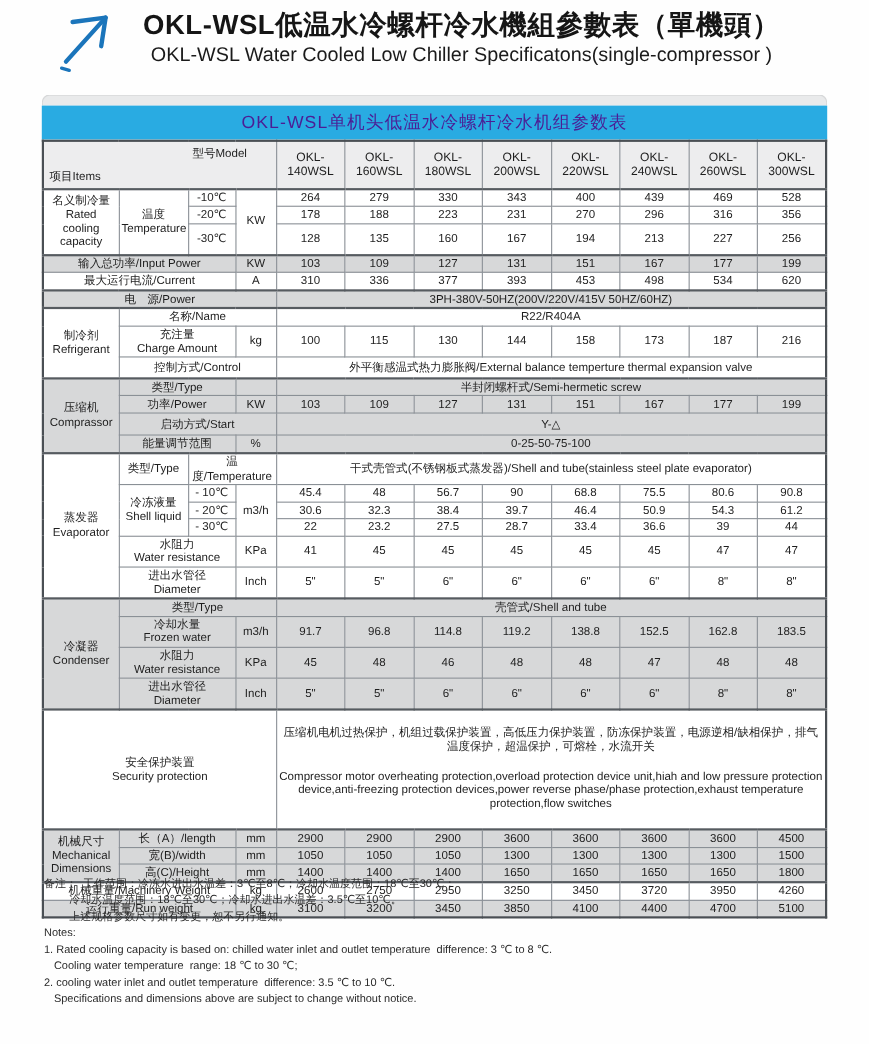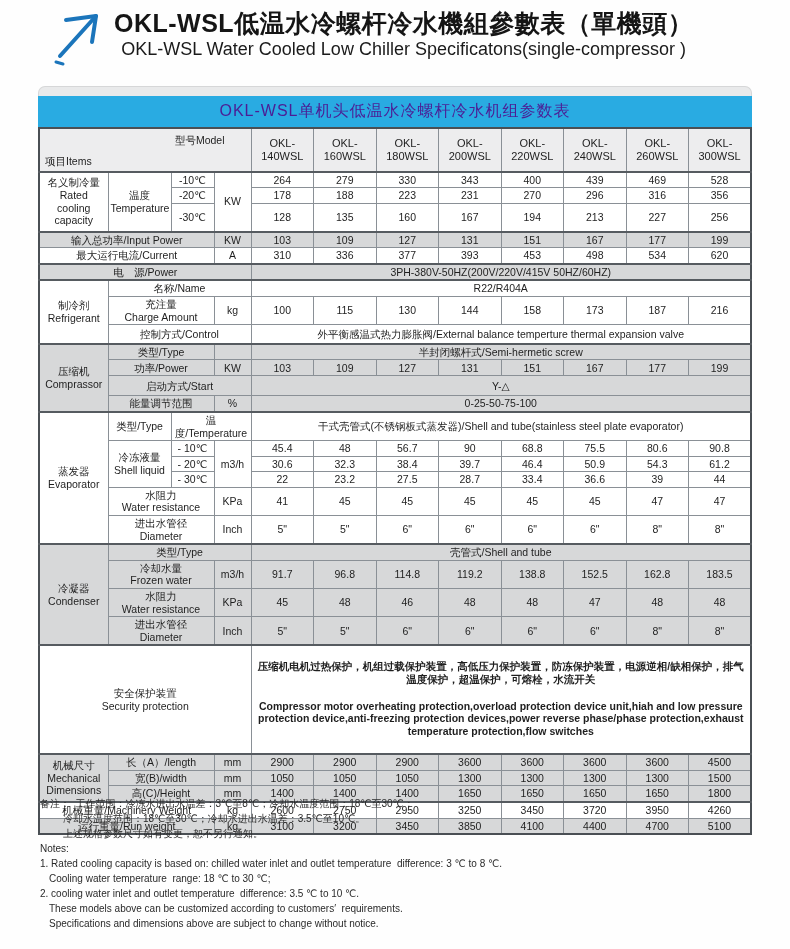--- a/index.html
+++ b/index.html
@@ -2,21 +2,21 @@
 <html><head>
 <meta charset="utf-8">
 <style>
   * { box-sizing: border-box; }
   body { margin:0; background:#ffffff; font-family:"Liberation Sans","DejaVu Sans",sans-serif; color:#222; }
   .page { position:relative; width:790px; height:949px; background:#fefefe; overflow:hidden; }
 
   
   .doc-header { position:absolute; top:6px; left:44px; display:flex; align-items:flex-start; }
   .logo { width:64px; height:64px; flex:0 0 auto; }
-  .titles { margin-left:6px; padding-top:2px; }
+  .titles { margin-left:22px; padding-top:2px; }
   .title-zh { font-size:25px; font-weight:bold; color:#151515; letter-spacing:0.5px; line-height:1.2; }
   .title-en { font-size:18px; color:#1a1a1a; margin-top:1px;text-align:center; }
 
   
   .card { position:absolute; left:38px; top:86px; width:714px; }
   .card-top { height:10px; background:#e9eaeb; border-radius:7px 7px 0 0; border:1px solid #d6d7d8; border-bottom:none; }
   .banner { height:31px; background:#29abe2; color:#4c1d95; font-size:16px; letter-spacing:1px;
             display:flex; align-items:center; justify-content:center; }
 
   table.spec { width:714px; border-collapse:collapse; table-layout:fixed; font-size:10.5px;
@@ -31,21 +31,21 @@
 
   .h15 td{height:15px} .h16 td{height:16px} .h18 td{height:18px} .h19 td{height:19px}
   .h20 td{height:20px} .h26 td{height:26px} .h28 td{height:28px} .h34 td{height:34px} .h84 td{height:84px}
 
   
   td.corner { position:relative; background-color:#ededee;
     background-image:linear-gradient(to bottom right, transparent 49.4%, #8a9096 49.4%, #8a9096 50.6%, transparent 50.6%); }
   td.corner .items { position:absolute; left:5px; bottom:3px; font-size:10.5px; }
   td.corner .model { position:absolute; right:26px; top:5px; font-size:10.5px; }
 
-  .sec-text p { margin:0 0 2px 0;font-weight:bold; }
+  .sec-text p { margin:0 0 2px 0; }
 
   
   .notes { position:absolute; left:40px; top:796px; width:712px; font-size:10px; line-height:15px; color:#2a2a2a; }
   .notes div { white-space:pre-wrap; }
   .ind1 { padding-left:23px; }
   .ind2 { padding-left:9px; }
 </style>
 </head>
 <body>
 
@@ -424,17 +424,16 @@
   </div>
 
   <div class="notes">
     <div>备注：  工作范围：冷冻水进出水温差：3℃至8℃；冷却水温度范围：18℃至30℃；</div>
     <div class="ind1">冷却水温度范围：18℃至30℃；冷却水进出水温差：3.5℃至10℃。</div>
     <div class="ind1">上述规格参数尺寸如有变更，恕不另行通知。</div>
     <div>Notes:</div>
     <div>1. Rated cooling capacity is based on: chilled water inlet and outlet temperature  difference: 3 ℃ to 8 ℃.</div>
     <div class="ind2">Cooling water temperature  range: 18 ℃ to 30 ℃;</div>
     <div>2. cooling water inlet and outlet temperature  difference: 3.5 ℃ to 10 ℃.</div>
-    <div class="ind2">These models above can be customized according to customers′  requirements.</div>
     <div class="ind2">Specifications and dimensions above are subject to change without notice.</div>
   </div>
 
 </div>
 
 </body></html>

